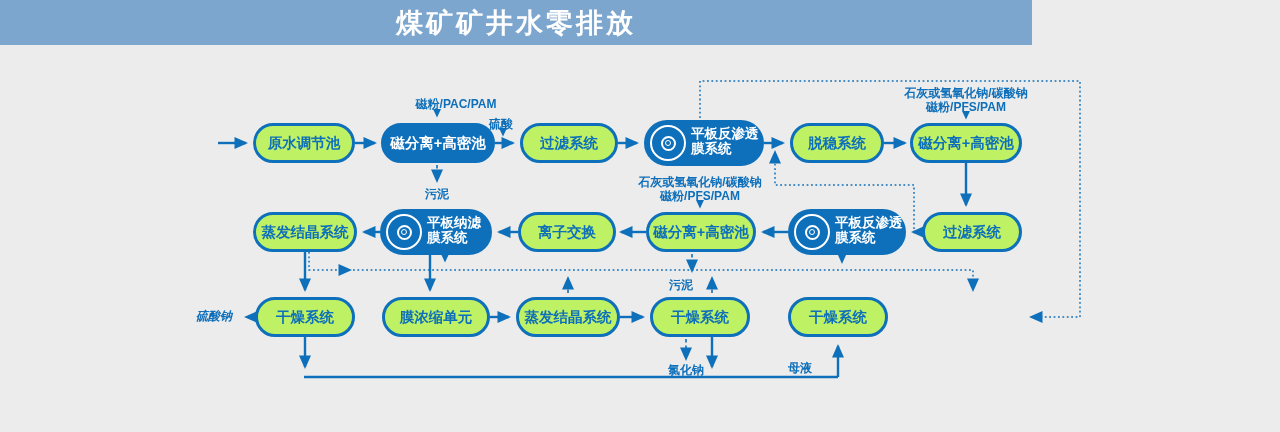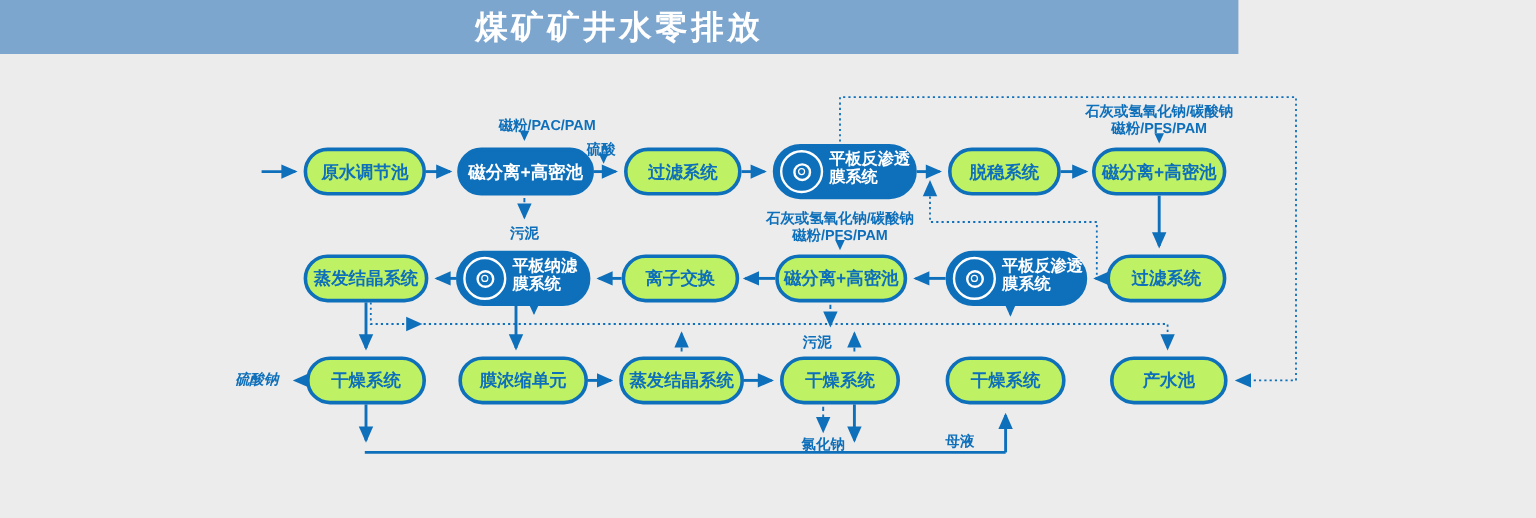--- a/index.html
+++ b/index.html
@@ -154,21 +154,20 @@
         <span>膜系统</span>
       </span>
   </div>
   <div class="pill" style="left:253px;top:212px;width:104px;">蒸发结晶系统</div>
 
   <div class="pill" style="left:255px;top:297px;width:100px;">干燥系统</div>
   <div class="pill" style="left:382px;top:297px;width:108px;">膜浓缩单元</div>
   <div class="pill" style="left:516px;top:297px;width:104px;">蒸发结晶系统</div>
   <div class="pill" style="left:650px;top:297px;width:100px;">干燥系统</div>
   <div class="pill" style="left:788px;top:297px;width:100px;">干燥系统</div>
-  <div class="pill" style="left:925px;top:297px;width:98px;">产水池</div>
 
   <div class="anno" style="left:456px;top:98px;">磁粉/PAC/PAM</div>
   <div class="anno" style="left:501px;top:118px;">硫酸</div>
   <div class="anno" style="left:437px;top:188px;">污泥</div>
   <div class="anno" style="left:966px;top:87px;">
     <div>石灰或氢氧化钠/碳酸钠</div>
     <div>磁粉/PFS/PAM</div>
   </div>
   <div class="anno" style="left:700px;top:176px;">
     <div>石灰或氢氧化钠/碳酸钠</div>

